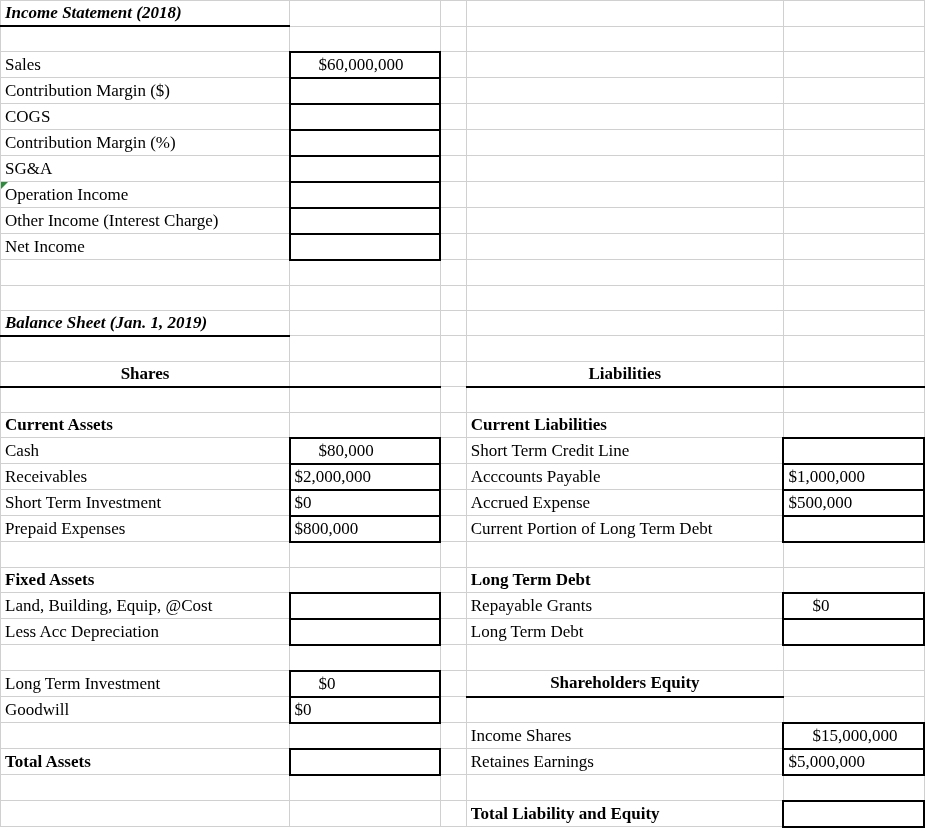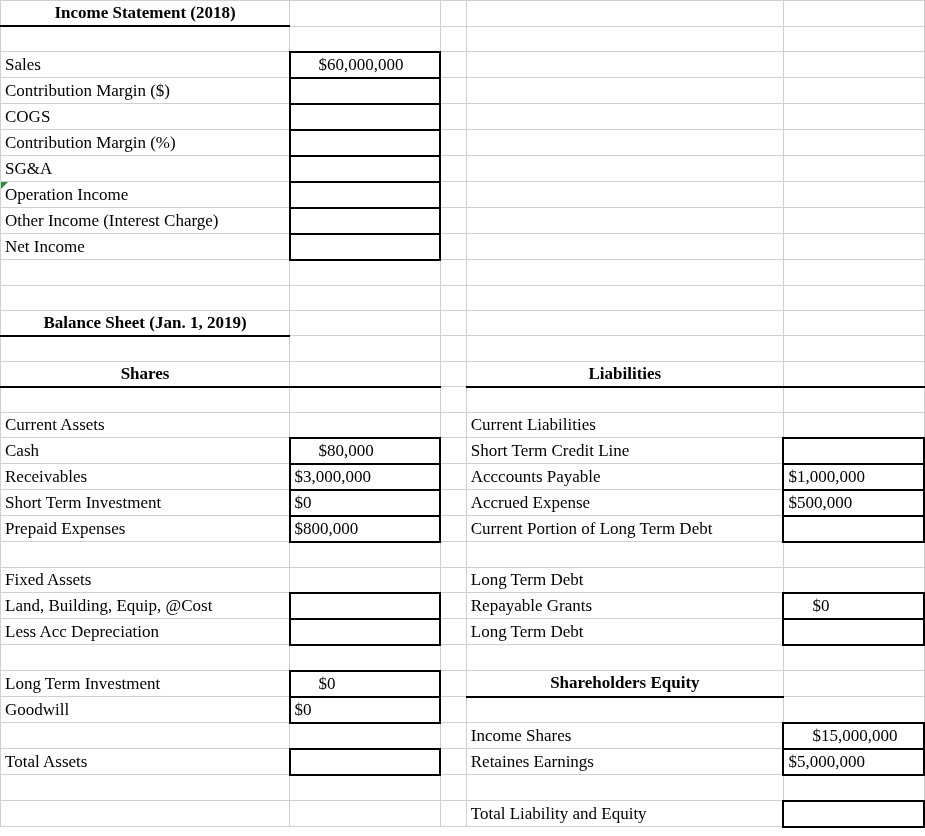--- a/index.html
+++ b/index.html
@@ -22,23 +22,23 @@
     vertical-align: middle;
     white-space: nowrap;
     overflow: hidden;
   }
   .col-a { width: 288px; text-align: right; }
   .col-b { width: 150px; text-align: right; }
   .col-c { width: 26px; }
   .col-d { width: 316px; text-align: right; }
   .col-e { width: 140px; text-align: right; }
 
-  td.h-left { text-align: center; font-weight: bold; }
+  td.h-left { text-align: left; font-weight: bold; font-style: italic; }
   td.h-center { text-align: center; font-weight: bold; }
-  td.bold-r { font-weight: normal; }
+  td.bold-r { font-weight: bold; }
 
   
   .bb { border-bottom: 2px solid #000 !important; }
   .bt { border-top: 2px solid #000 !important; padding-left: 28px; }
   .bl { border-left: 2px solid #000 !important; }
   .br { border-right: 2px solid #000 !important; }
 
   
   .tri {
     position: relative;
@@ -200,21 +200,21 @@
 <tr>
   <td class="br">Cash</td>
   <td class="bt bl br bb">$80,000</td>
   <td></td>
   <td class="br">Short Term Credit Line</td>
   <td class="bt bl br bb"></td>
 </tr>
 
 <tr>
   <td class="br">Receivables</td>
-  <td class="bl br bb">$3,000,000</td>
+  <td class="bl br bb">$2,000,000</td>
   <td></td>
   <td class="br">Acccounts Payable</td>
   <td class="bl br bb">$1,000,000</td>
 </tr>
 
 <tr>
   <td class="br">Short Term Investment</td>
   <td class="bl br bb">$0</td>
   <td></td>
   <td class="br">Accrued Expense</td>

